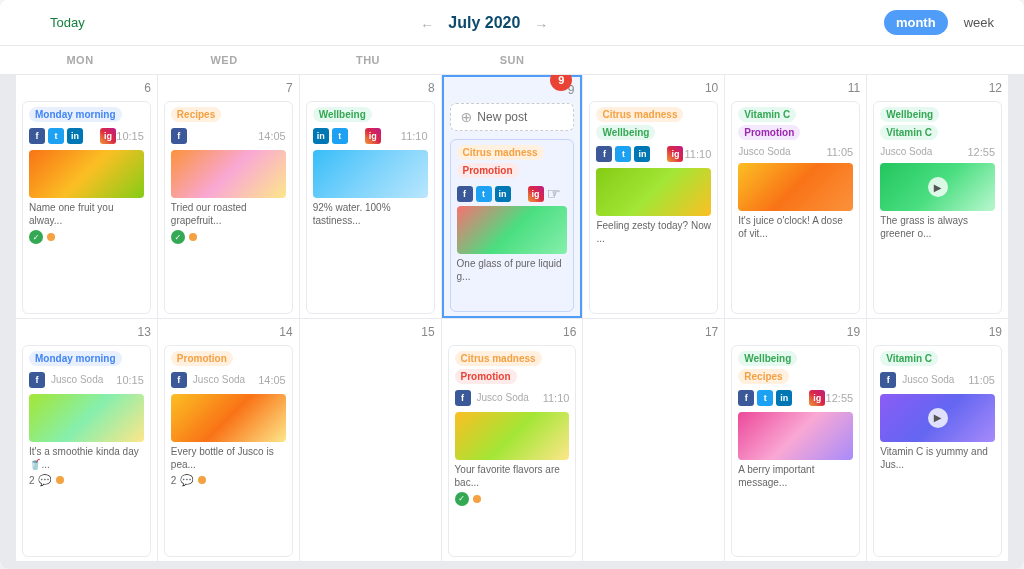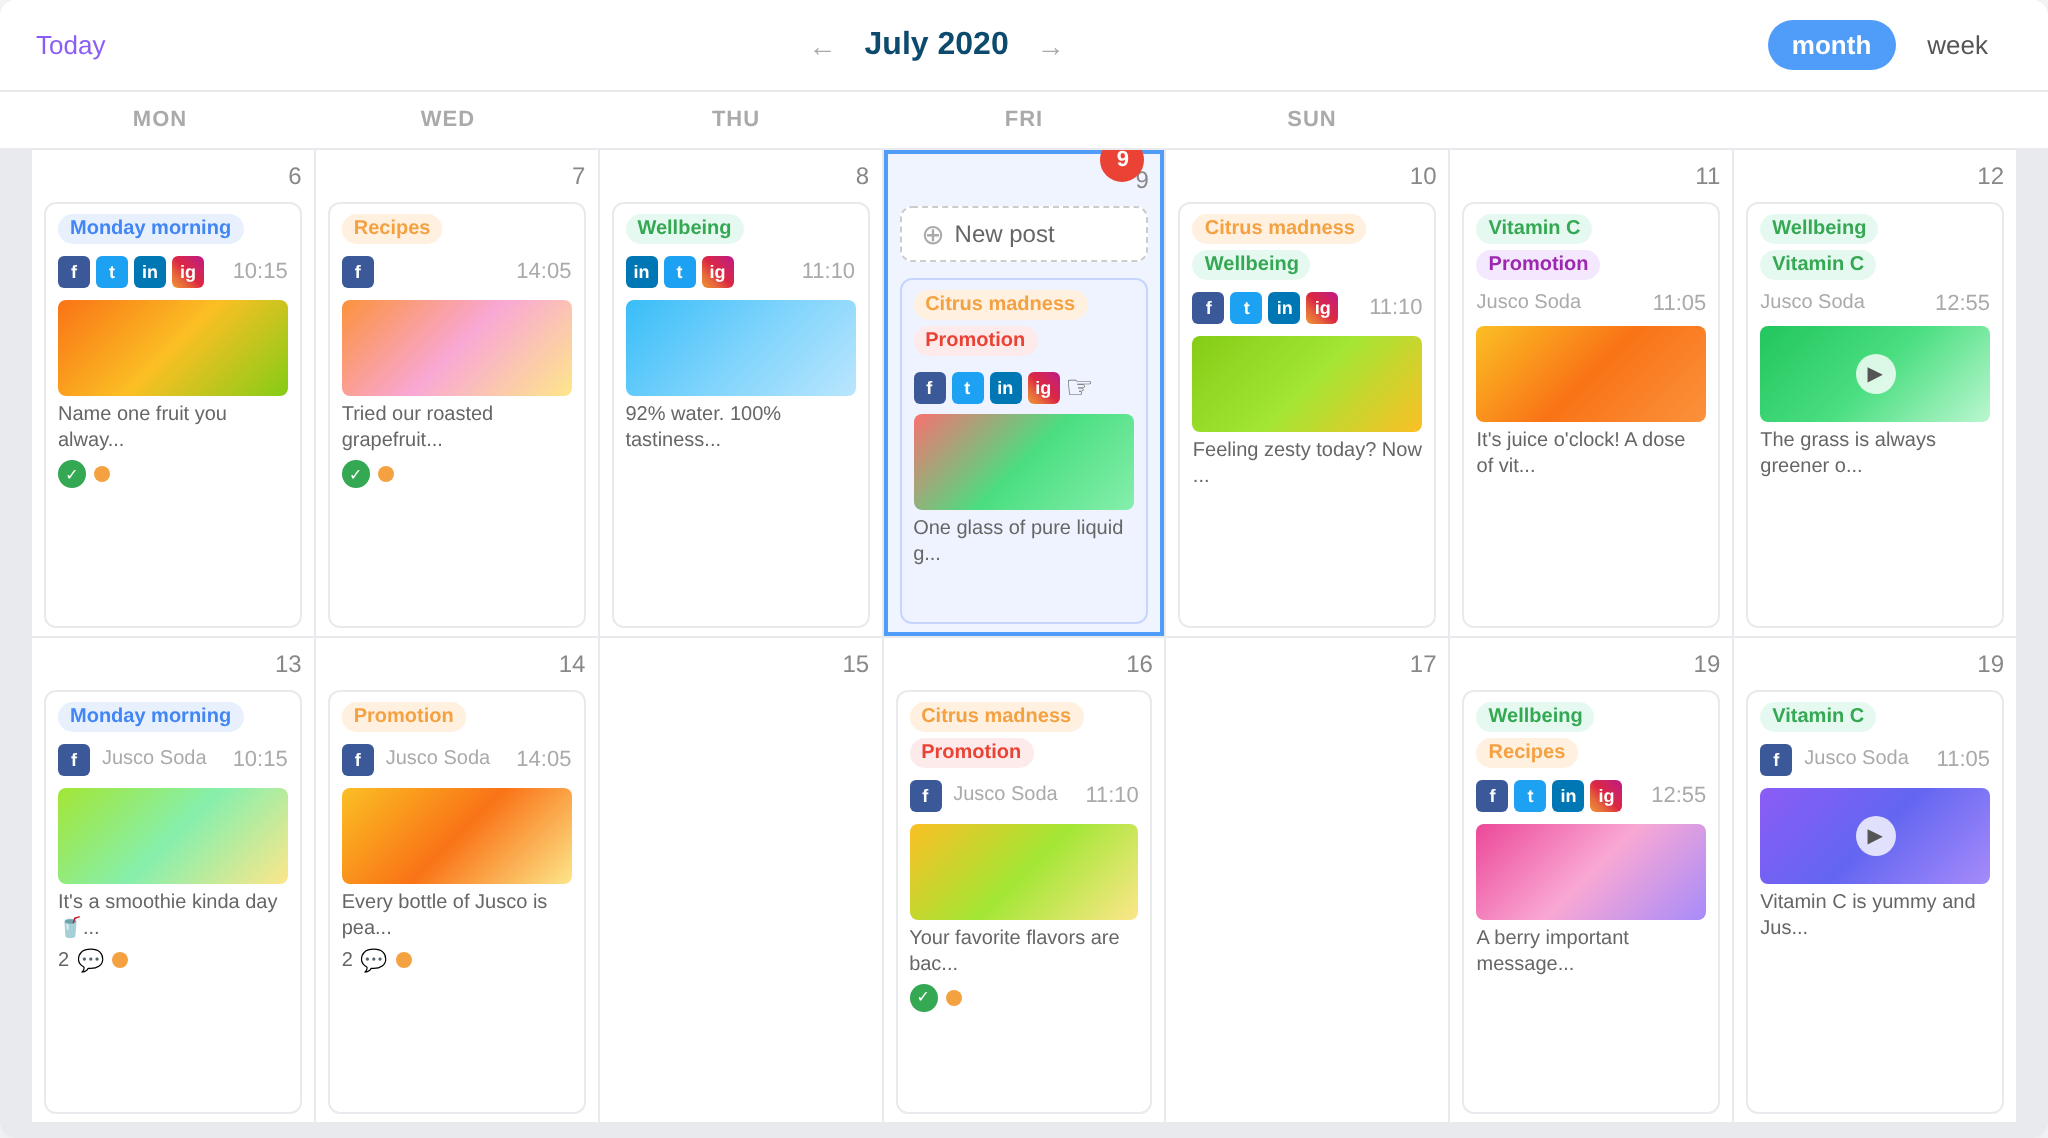--- a/index.html
+++ b/index.html
@@ -2,21 +2,21 @@
 <html><head>
   <meta charset="utf-8">
   <style>
     * { box-sizing: border-box; margin: 0; padding: 0; }
     body { font-family: -apple-system, BlinkMacSystemFont, 'Segoe UI', sans-serif; background: #f8f9fb; color: #333; font-size: 13px; }
 
     .app { width: 1024px; height: 569px; background: #fff; overflow: hidden; display: flex; flex-direction: column; border-radius: 8px; box-shadow: 0 2px 20px rgba(0,0,0,0.1); }
 
     
     .header { display: flex; align-items: center; justify-content: space-between; padding: 10px 18px; border-bottom: 1px solid #e8eaed; background: #fff; }
-    .today-btn { font-size: 13px; color: #8b5cf6; font-weight: 500; cursor: pointer; }
+    .today-btn { font-size: 13px; color: #15803d; font-weight: 500; cursor: pointer; margin-left: 32px; }
     .nav-center { display: flex; align-items: center; gap: 14px; }
     .nav-arrow { color: #aaa; cursor: pointer; font-size: 14px; }
     .month-title { font-size: 16px; font-weight: 600; color: #0c4a6e; }
     .view-toggle { display: flex; align-items: center; gap: 4px; }
     .view-btn { padding: 5px 12px; border-radius: 20px; font-size: 13px; cursor: pointer; border: none; background: transparent; color: #555; }
     .view-btn.active { background: #4f9cf9; color: #fff; font-weight: 600; }
 
     
     .day-headers { display: grid; grid-template-columns: repeat(7, 1fr); padding: 4px 8px; background: #fff; border-bottom: 1px solid #e8eaed; }
     .day-header { text-align: center; font-size: 11px; font-weight: 600; color: #aaa; letter-spacing: 0.5px; padding: 4px 0; }
@@ -32,21 +32,21 @@
     .tag-purple { background: #f3e8fd; color: #9c27b0; }
 
     
     .card { background: #fff; border: 1px solid #e8eaed; border-radius: 6px; padding: 5px 6px; font-size: 11px; color: #555; cursor: pointer; flex: 1; }
     .card-time { font-size: 11px; color: #aaa; float: right; }
     .card-social { display: flex; gap: 3px; margin: 3px 0; align-items: center; }
     .social-icon { width: 16px; height: 16px; border-radius: 3px; display: inline-flex; align-items: center; justify-content: center; font-size: 9px; font-weight: bold; color: #fff; }
     .si-fb { background: #3b5998; }
     .si-tw { background: #1da1f2; }
     .si-li { background: #0077b5; }
-    .si-ig { background: linear-gradient(45deg, #f09433, #e6683c, #dc2743, #cc2366, #bc1888); }
+    .si-ig { background: linear-gradient(45deg, #f09433, #e6683c, #dc2743, #cc2366, #bc1888); margin-left: 14px; }
     .card-text { font-size: 10px; color: #666; line-height: 1.3; }
     .card-status { display: flex; align-items: center; gap: 4px; margin-top: 3px; }
     .status-check { width: 14px; height: 14px; border-radius: 50%; background: #34a853; display: inline-flex; align-items: center; justify-content: center; color: #fff; font-size: 8px; }
     .status-dot { width: 8px; height: 8px; border-radius: 50%; background: #f4a142; }
 
     
     .cell-highlighted { background: #f0f4ff; border: 2px solid #4f9cf9; }
     .popup-badge { position: absolute; top: -8px; right: 8px; width: 22px; height: 22px; border-radius: 50%; background: #ea4335; color: #fff; font-size: 11px; font-weight: bold; display: flex; align-items: center; justify-content: center; z-index: 10; }
     .new-post-btn { display: flex; align-items: center; gap: 5px; padding: 5px 10px; border: 1px dashed #ccc; border-radius: 6px; color: #666; font-size: 12px; cursor: pointer; background: #fff; margin-bottom: 4px; }
     .new-post-icon { color: #aaa; font-size: 14px; }
@@ -83,21 +83,20 @@
     <div class="view-toggle">
       <button class="view-btn active">month</button>
       <button class="view-btn">week</button>
     </div>
   </div>
 
   <div class="day-headers">
     <div class="day-header">MON</div>
     <div class="day-header">WED</div>
     <div class="day-header">THU</div>
-    <div class="day-header">FRI</div>
     <div class="day-header">SUN</div>
   </div>
 
   <div class="calendar-rows-wrapper">
 
     <div class="calendar-row" style="flex:1; min-height: 0;">
 
       <div class="day-cell">
         <div class="day-number">6</div>
         <div class="card">

